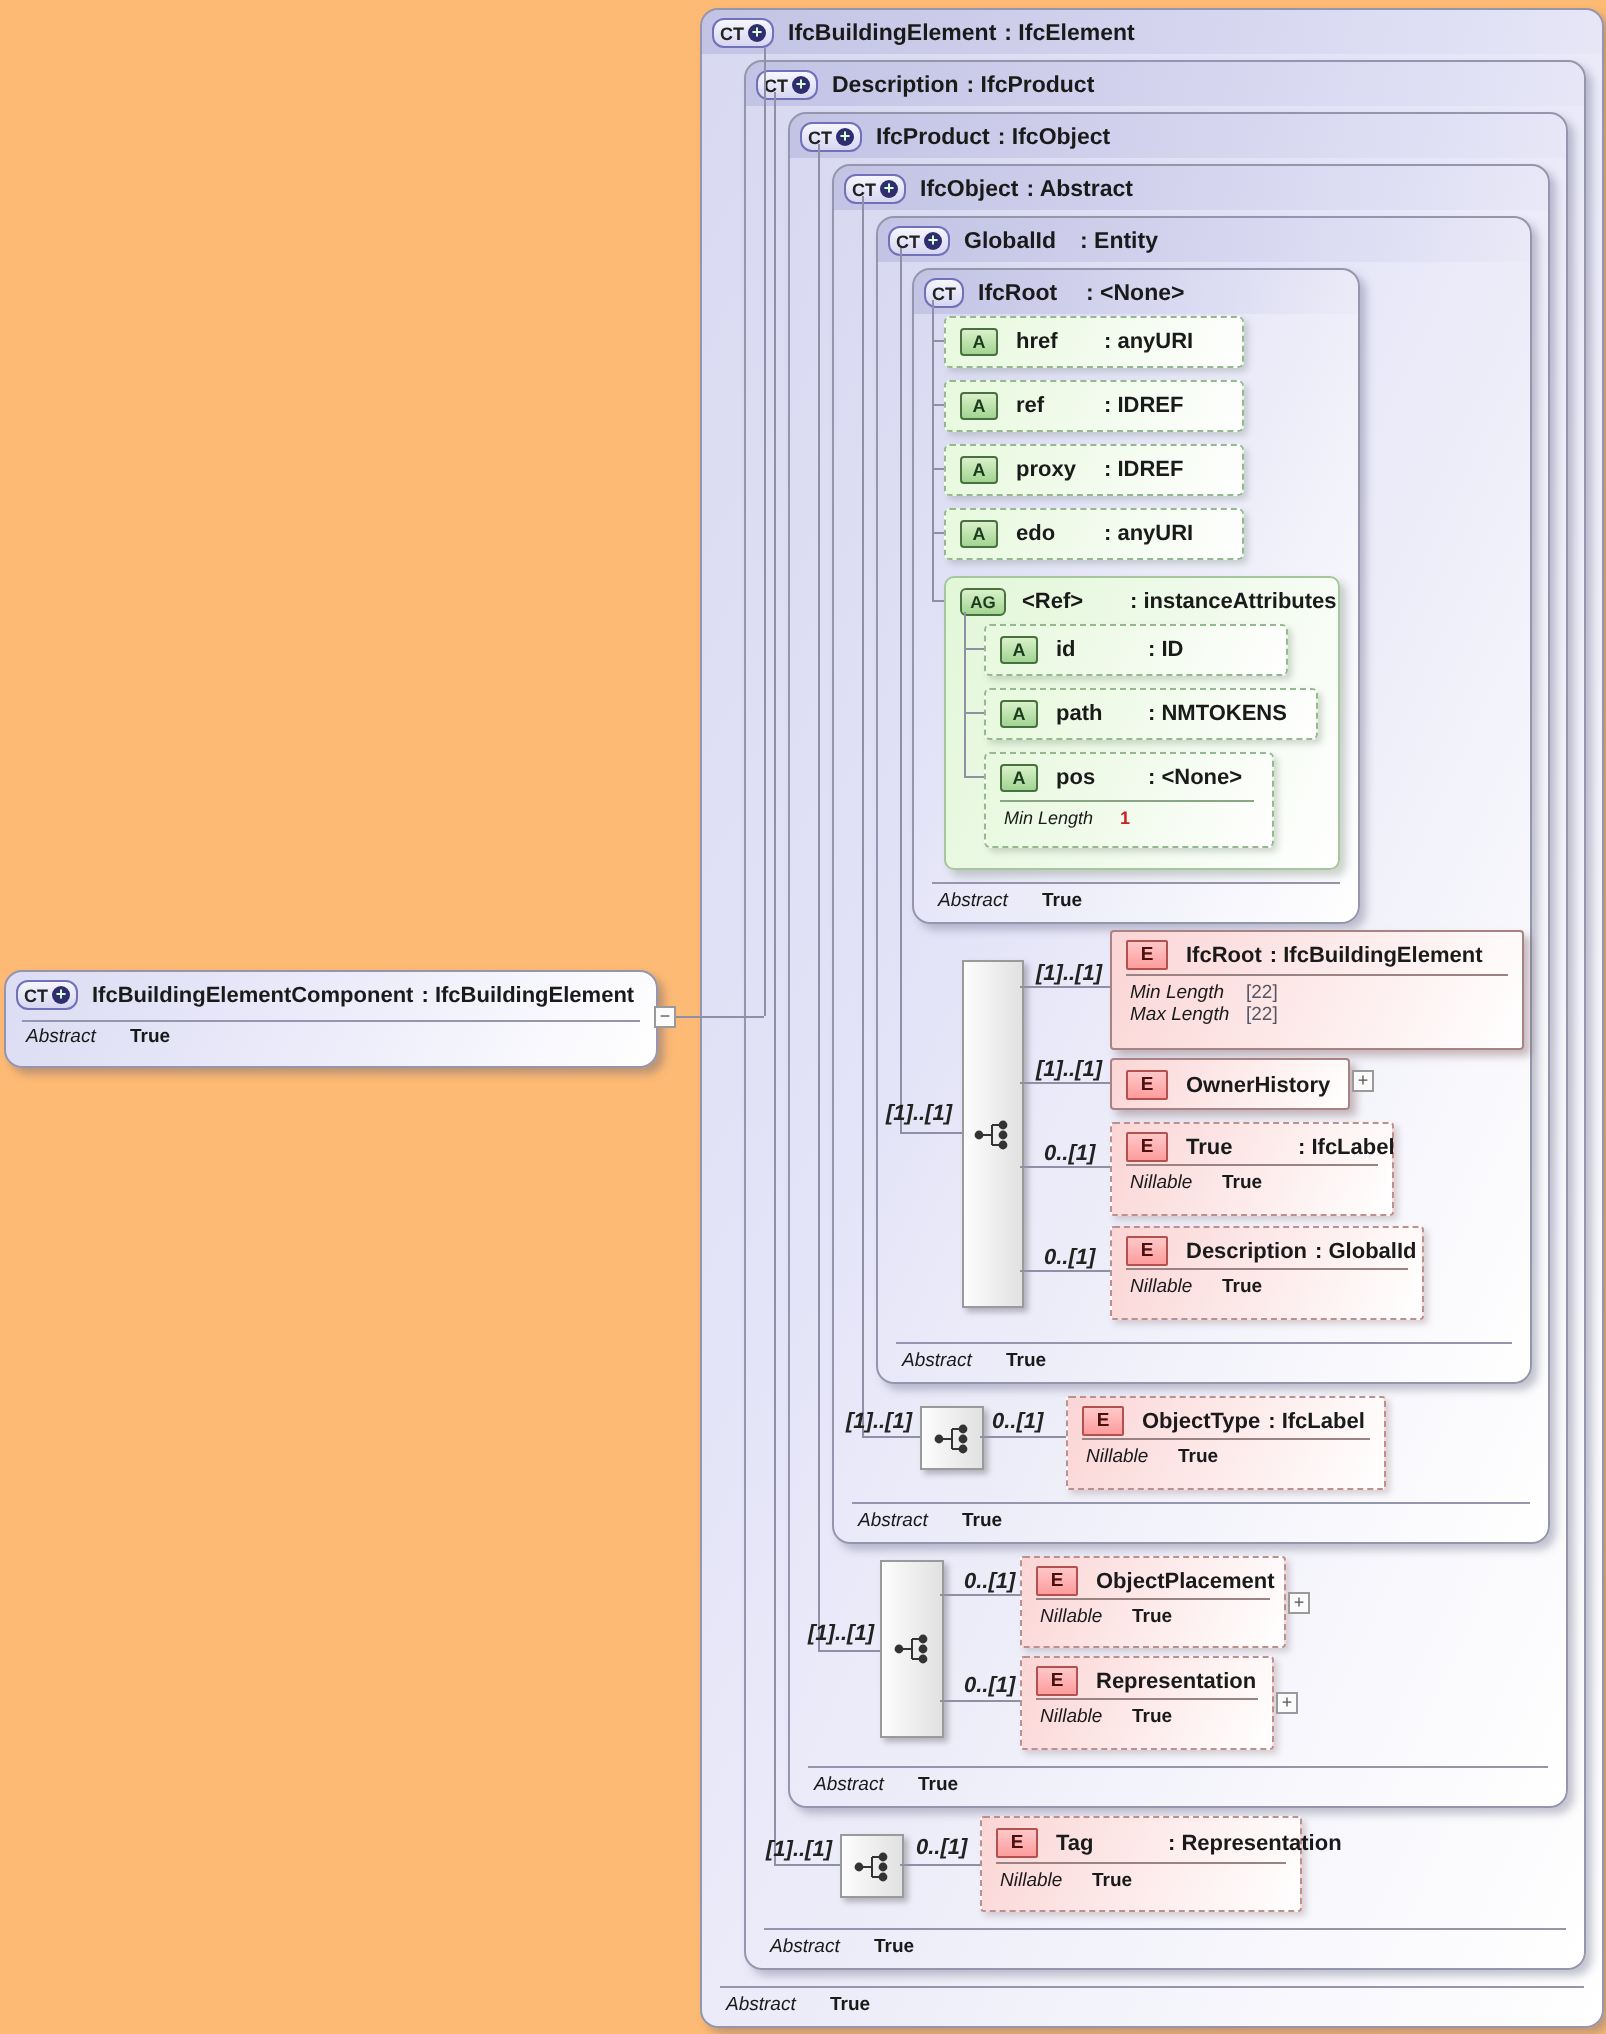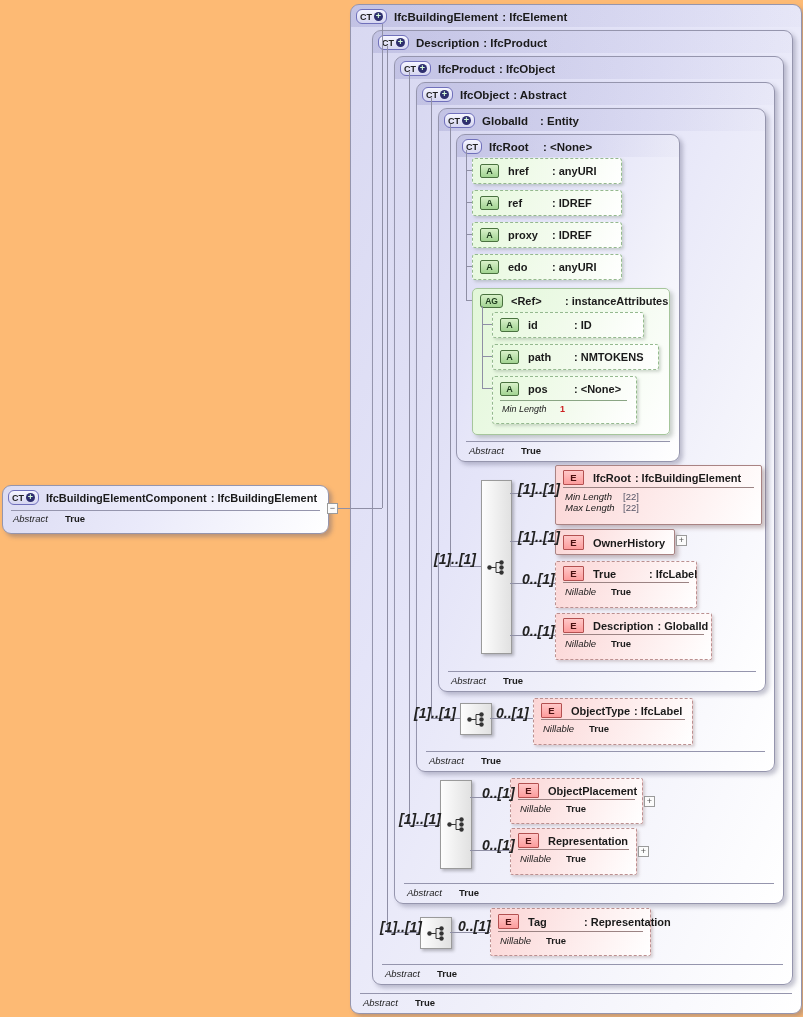--- a/index.html
+++ b/index.html
@@ -77,21 +77,21 @@
   .gval{color:#556;}
 
   
   .sbox{position:absolute;border:1px solid #9a9a9a;
     background:linear-gradient(to right,#fdfdfd,#e1e1e1);
     box-shadow:2px 2px 3px rgba(0,0,0,.25);display:flex;align-items:center;justify-content:center;}
 
   
   .hline{position:absolute;height:1px;background:#8f8fa5;}
   .vline{position:absolute;width:1px;background:#8f8fa5;}
-  .card{position:absolute;font-size:14px;font-style:italic;font-weight:bold;color:#222;white-space:nowrap;}
+  .card{position:absolute;font-size:11px;font-style:italic;font-weight:bold;color:#222;white-space:nowrap;}
   .sqbtn{position:absolute;width:11px;height:11px;border:1px solid #9a9a9a;background:#fbfbfb;
     font-size:9px;line-height:9px;text-align:center;color:#555;box-sizing:border-box;}
 </style>
 </head>
 <body>
 
 <div class="canvas">
 
   <div class="tbox" style="left:350px;top:4px;width:450px;height:1008px;">
     <div class="tbox-title">

